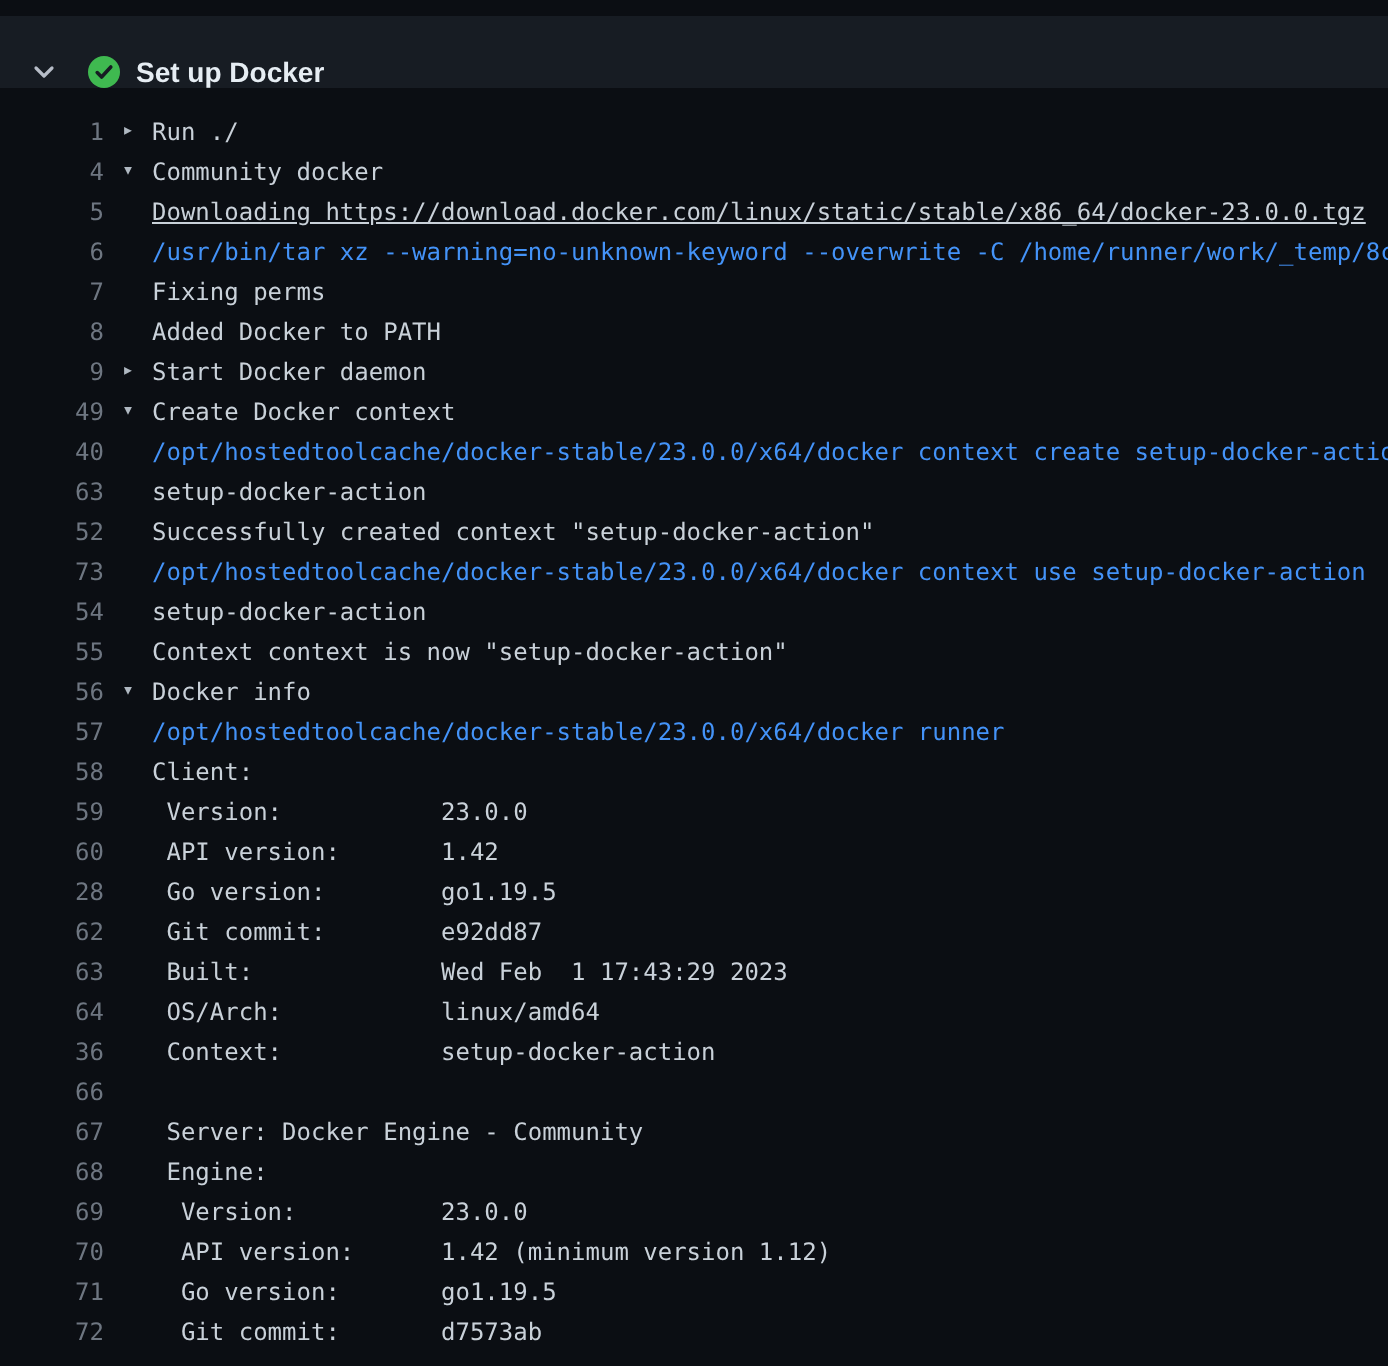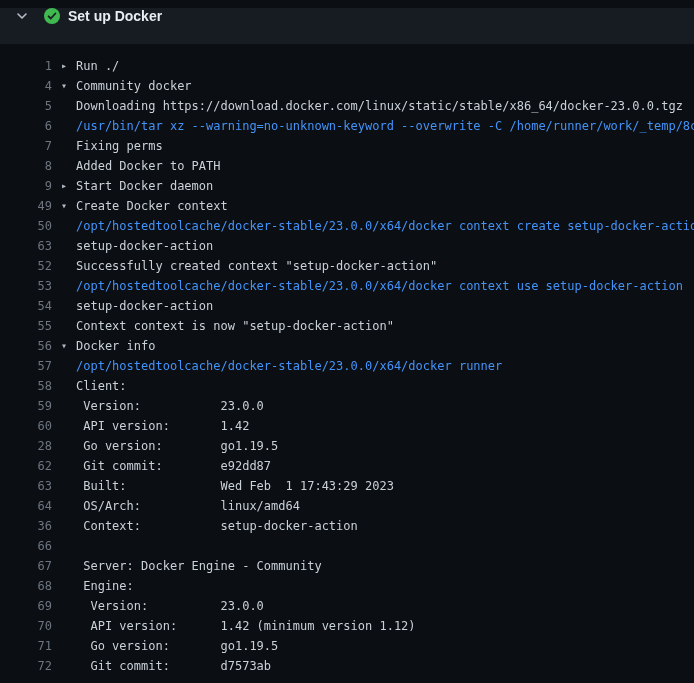--- a/index.html
+++ b/index.html
@@ -7,21 +7,21 @@
   body {
     background: var(--page-bg, #0b0e13);
     font-family: "Liberation Sans", sans-serif;
     overflow: hidden;
   }
   .top-gap { height: 8px; background: var(--page-bg, #0b0e13); }
   .step-header {
     height: 36px;
     background: var(--header-bg, #171c23);
     display: flex;
-    align-items: flex-start;
+    align-items: flex-end;
     padding: 0 14px;
     cursor: pointer;
   }
   .chevron { display: flex; align-items: center; margin-right: 14px; color: #b7bdc8; }
   .status-icon { display: flex; align-items: center; margin-right: 8px; }
   .step-title {
     color: var(--title-text, #e6edf3);
     font-size: 14px;
     font-weight: 600;
   }
@@ -48,21 +48,21 @@
     width: 24px;
     flex: none;
     text-align: center;
     color: var(--toggle-icon, #afb8c1);
     font-size: 10px;
     cursor: pointer;
   }
   .toggle.spacer { cursor: default; }
   .content { color: var(--log-text, #c9d1d9); }
   .content.command { color: var(--command-text, #4493f8); }
-  .content.link { cursor: pointer; text-align: center; }
+  .content.link { text-decoration: underline; cursor: pointer; text-align: center; }
 </style>
 </head>
 <body>
 
 <div class="top-gap"></div>
 
 <header class="step-header">
   <span class="chevron">
     <svg width="16" height="16" viewBox="0 0 16 16" aria-hidden="true">
       <path d="M4 6l4 4 4-4" fill="none" stroke="currentColor" stroke-width="1.6" stroke-linecap="round" stroke-linejoin="round"></path>
@@ -79,24 +79,24 @@
 
 <div class="log">
     <div class="row"><span class="num">1</span><span class="toggle">▸</span><span class="content plain">Run ./</span></div>
     <div class="row"><span class="num">4</span><span class="toggle">▾</span><span class="content plain">Community docker</span></div>
     <div class="row"><span class="num">5</span><span class="toggle spacer"></span><span class="content link">Downloading https://download.docker.com/linux/static/stable/x86_64/docker-23.0.0.tgz</span></div>
     <div class="row"><span class="num">6</span><span class="toggle spacer"></span><span class="content command">/usr/bin/tar xz --warning=no-unknown-keyword --overwrite -C /home/runner/work/_temp/8c9</span></div>
     <div class="row"><span class="num">7</span><span class="toggle spacer"></span><span class="content plain">Fixing perms</span></div>
     <div class="row"><span class="num">8</span><span class="toggle spacer"></span><span class="content plain">Added Docker to PATH</span></div>
     <div class="row"><span class="num">9</span><span class="toggle">▸</span><span class="content plain">Start Docker daemon</span></div>
     <div class="row"><span class="num">49</span><span class="toggle">▾</span><span class="content plain">Create Docker context</span></div>
-    <div class="row"><span class="num">50</span><span class="toggle spacer"></span><span class="content command">/opt/hostedtoolcache/docker-stable/23.0.0/x64/docker context create setup-docker-action</span></div>
+    <div class="row"><span class="num">40</span><span class="toggle spacer"></span><span class="content command">/opt/hostedtoolcache/docker-stable/23.0.0/x64/docker context create setup-docker-action</span></div>
     <div class="row"><span class="num">63</span><span class="toggle spacer"></span><span class="content plain">setup-docker-action</span></div>
     <div class="row"><span class="num">52</span><span class="toggle spacer"></span><span class="content plain">Successfully created context "setup-docker-action"</span></div>
-    <div class="row"><span class="num">53</span><span class="toggle spacer"></span><span class="content command">/opt/hostedtoolcache/docker-stable/23.0.0/x64/docker context use setup-docker-action</span></div>
+    <div class="row"><span class="num">73</span><span class="toggle spacer"></span><span class="content command">/opt/hostedtoolcache/docker-stable/23.0.0/x64/docker context use setup-docker-action</span></div>
     <div class="row"><span class="num">54</span><span class="toggle spacer"></span><span class="content plain">setup-docker-action</span></div>
     <div class="row"><span class="num">55</span><span class="toggle spacer"></span><span class="content plain">Context context is now "setup-docker-action"</span></div>
     <div class="row"><span class="num">56</span><span class="toggle">▾</span><span class="content plain">Docker info</span></div>
     <div class="row"><span class="num">57</span><span class="toggle spacer"></span><span class="content command">/opt/hostedtoolcache/docker-stable/23.0.0/x64/docker runner</span></div>
     <div class="row"><span class="num">58</span><span class="toggle spacer"></span><span class="content plain">Client:</span></div>
     <div class="row"><span class="num">59</span><span class="toggle spacer"></span><span class="content plain"> Version:           23.0.0</span></div>
     <div class="row"><span class="num">60</span><span class="toggle spacer"></span><span class="content plain"> API version:       1.42</span></div>
     <div class="row"><span class="num">28</span><span class="toggle spacer"></span><span class="content plain"> Go version:        go1.19.5</span></div>
     <div class="row"><span class="num">62</span><span class="toggle spacer"></span><span class="content plain"> Git commit:        e92dd87</span></div>
     <div class="row"><span class="num">63</span><span class="toggle spacer"></span><span class="content plain"> Built:             Wed Feb  1 17:43:29 2023</span></div>

